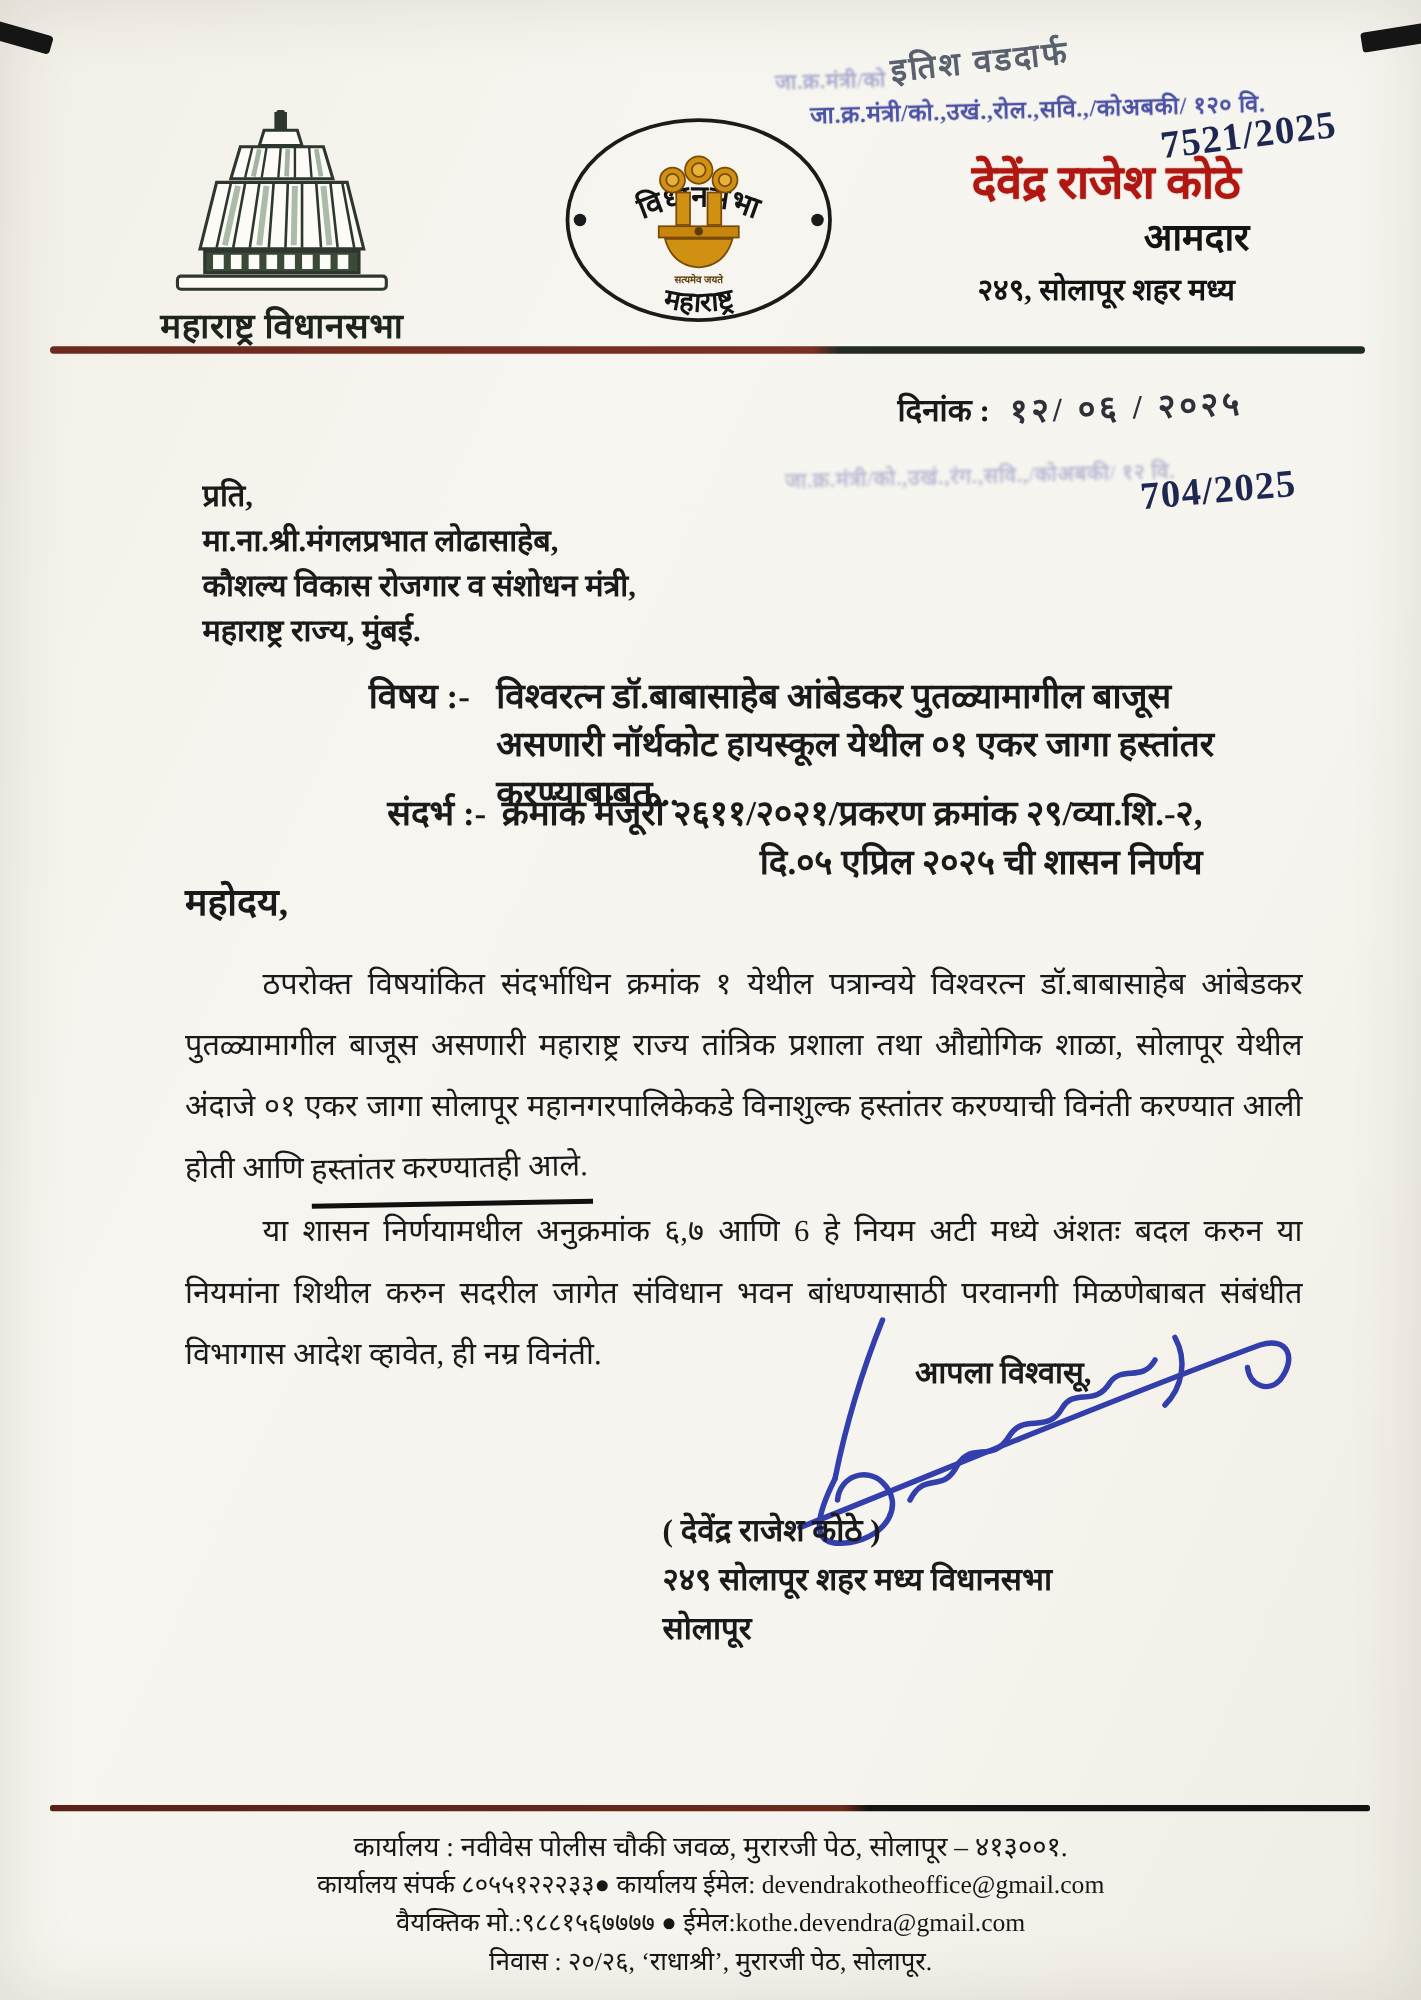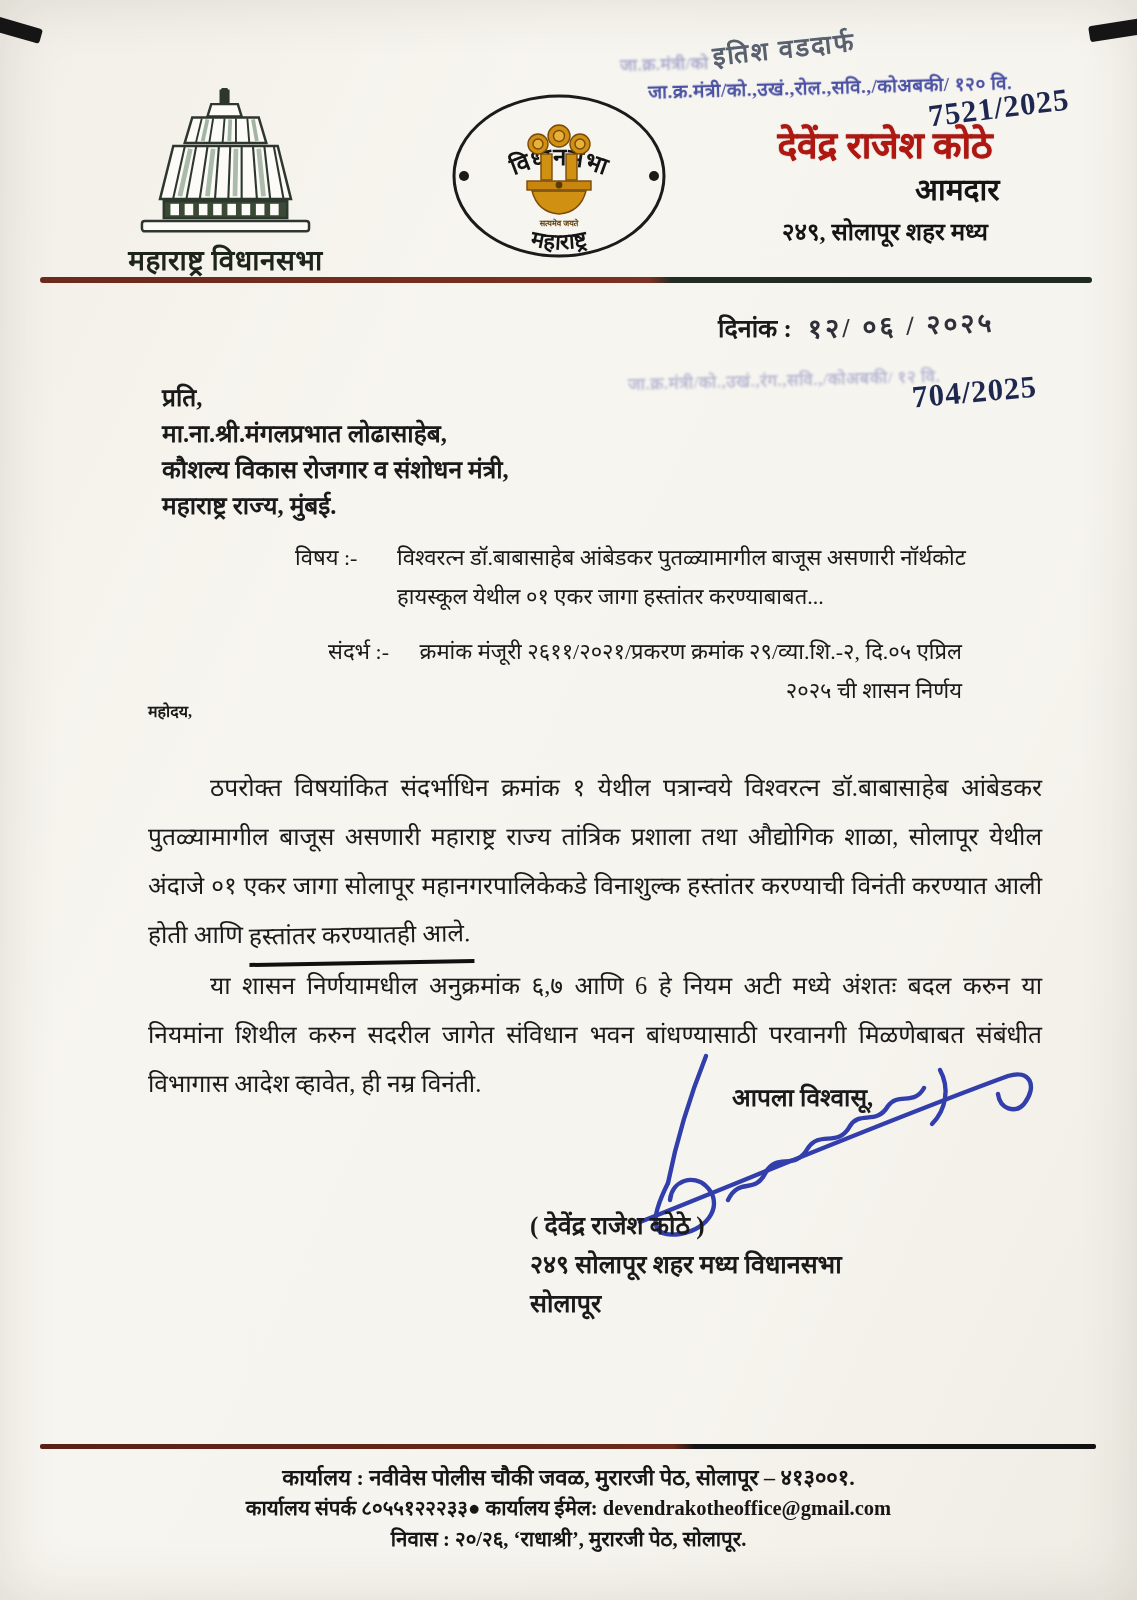--- a/index.html
+++ b/index.html
@@ -46,46 +46,46 @@
   .dateline{position:absolute;top:308px;left:718px;font-size:25px;font-weight:700;white-space:nowrap;}
   .date-val{display:inline-block;font-size:27px;font-weight:600;color:#30303a;letter-spacing:3px;
             transform:rotate(-2deg) translateY(-2px);margin-left:10px;}
   .stamp2{position:absolute;top:368px;left:628px;font-size:17px;opacity:.32;filter:blur(1.1px);}
   .hw-num2{position:absolute;top:374px;left:912px;font-size:31px;transform:rotate(-5deg);letter-spacing:1px;}
 
   
   .recipient{position:absolute;top:380px;left:162px;font-size:24.5px;font-weight:600;line-height:36px;}
 
   
-  .hang{position:absolute;display:flex;font-size:22px;font-weight:400;line-height:39px;}
+  .hang{position:absolute;display:flex;font-size:28px;font-weight:700;line-height:39px;}
   .subject{top:538px;left:295px;}
   .reference{top:632px;left:295px;text-align:right;}
   .hang .lbl{flex:0 0 94px;white-space:nowrap;}
   .subject .txt{width:600px;margin-left:8px;}
   .reference .txt{width:565px;margin-left:8px;}
 
-  .salutation{position:absolute;top:700px;left:148px;font-size:16px;font-weight:600;}
+  .salutation{position:absolute;top:700px;left:148px;font-size:30px;font-weight:600;}
 
   .para{position:absolute;left:148px;width:894px;font-size:24.5px;font-weight:500;
         line-height:49px;text-align:justify;text-indent:62px;}
   .para1{top:738px;}
   .para2{top:936px;}
   .underlined{display:inline-block;text-indent:0;border-bottom:4px solid #101010;
               padding:0 4px 2px 0;transform:rotate(-1deg);}
 
   .closing{position:absolute;top:1080px;left:732px;font-size:24.5px;font-weight:600;}
   .sig-svg{position:absolute;top:1048px;left:588px;}
   .sig-block{position:absolute;top:1206px;left:530px;width:440px;text-align:left;
              font-size:25px;font-weight:600;line-height:39px;}
 
   .rule-bottom{position:absolute;top:1444px;left:40px;width:1056px;height:5px;border-radius:2px;
             background:linear-gradient(90deg,#5a2018 0%,#6b2a1c 60%,#141414 62%,#111 100%);}
 
   .footer{position:absolute;top:1462px;left:0;width:100%;text-align:center;
-          font-size:20.5px;font-weight:700;line-height:31px;color:#161616;}
+          font-size:20.5px;font-weight:400;line-height:31px;color:#161616;}
   .footer .f1{font-size:22px;}
 </style>
 </head>
 <body>
 
 <div class="page">
 
   <div class="corner tl"></div>
   <div class="corner tr"></div>
 
@@ -236,16 +236,17 @@
     <div>( देवेंद्र राजेश कोठे )</div>
     <div>२४९ सोलापूर शहर मध्य विधानसभा</div>
     <div>सोलापूर</div>
   </div>
 
   <div class="rule-bottom"></div>
 
   <div class="footer">
     <div class="f1">कार्यालय : नवीवेस पोलीस चौकी जवळ, मुरारजी पेठ, सोलापूर – ४१३००१.</div>
     <div>कार्यालय संपर्क ८०५५१२२२३३● कार्यालय ईमेल: devendrakotheoffice@gmail.com</div>
+    <div>वैयक्तिक मो.:९८८१५६७७७७ ● ईमेल:kothe.devendra@gmail.com</div>
     <div>निवास : २०/२६, ‘राधाश्री’, मुरारजी पेठ, सोलापूर.</div>
   </div>
 
 </div>
 
 </body></html>

